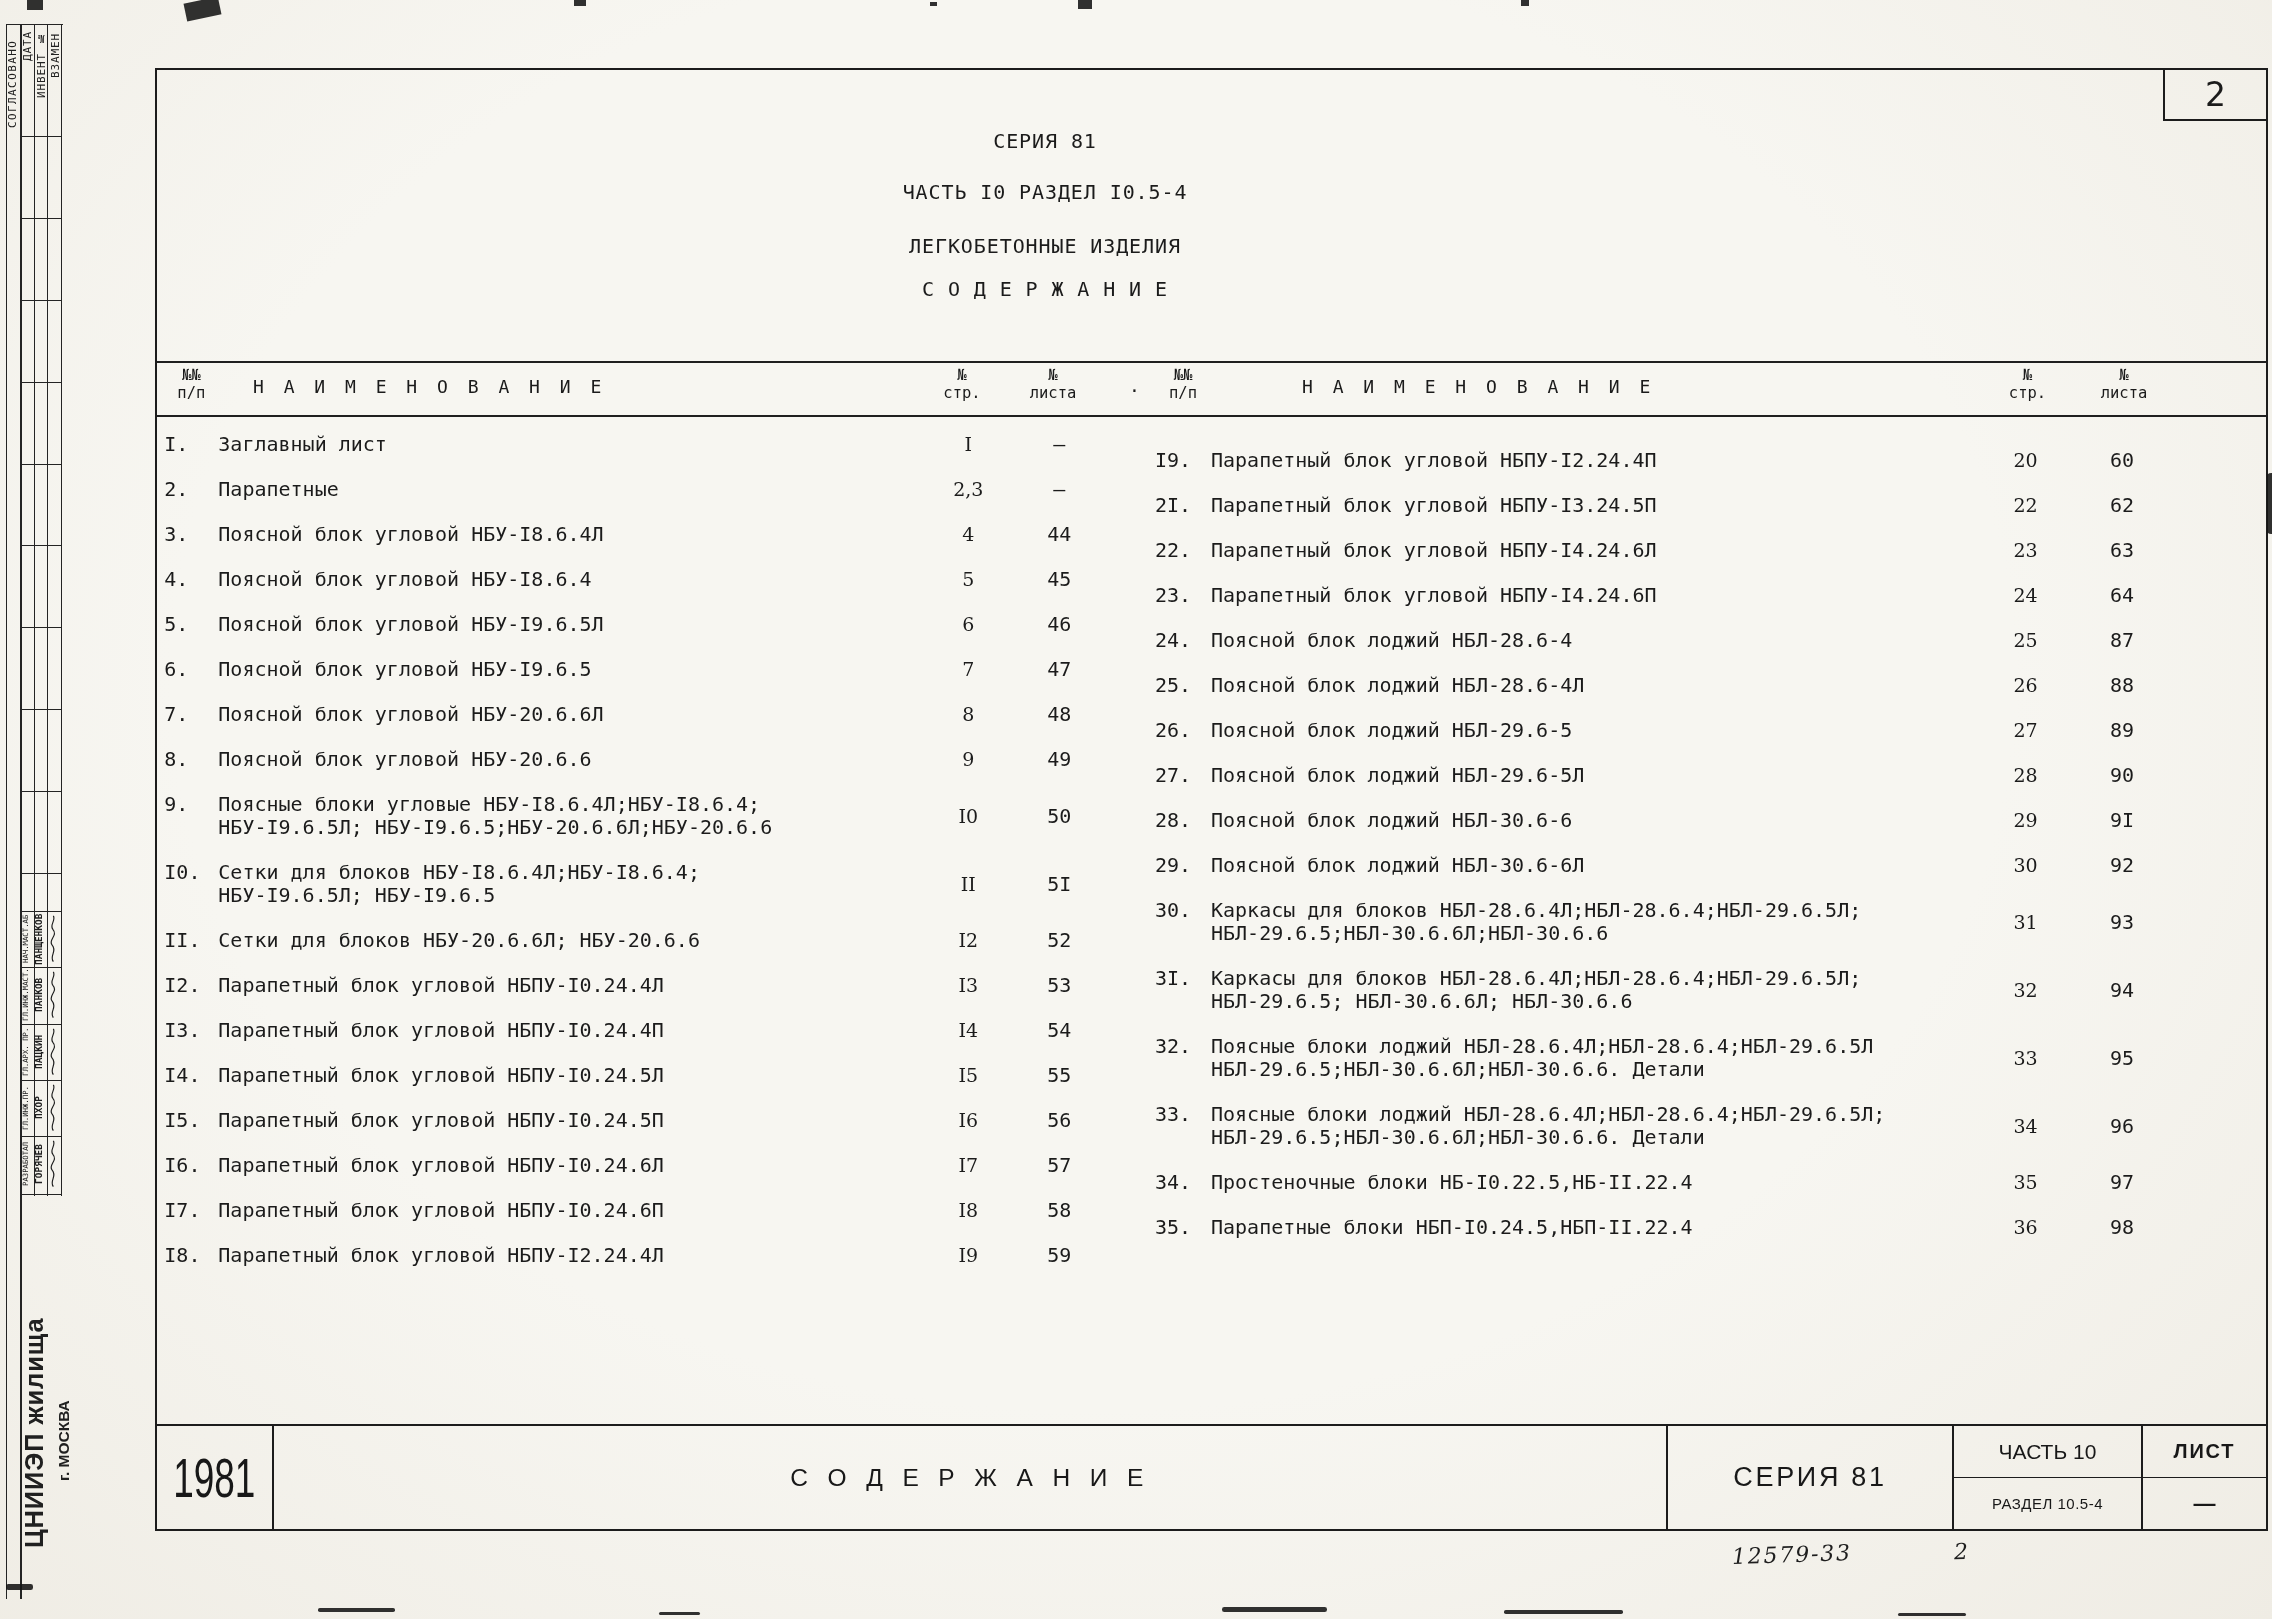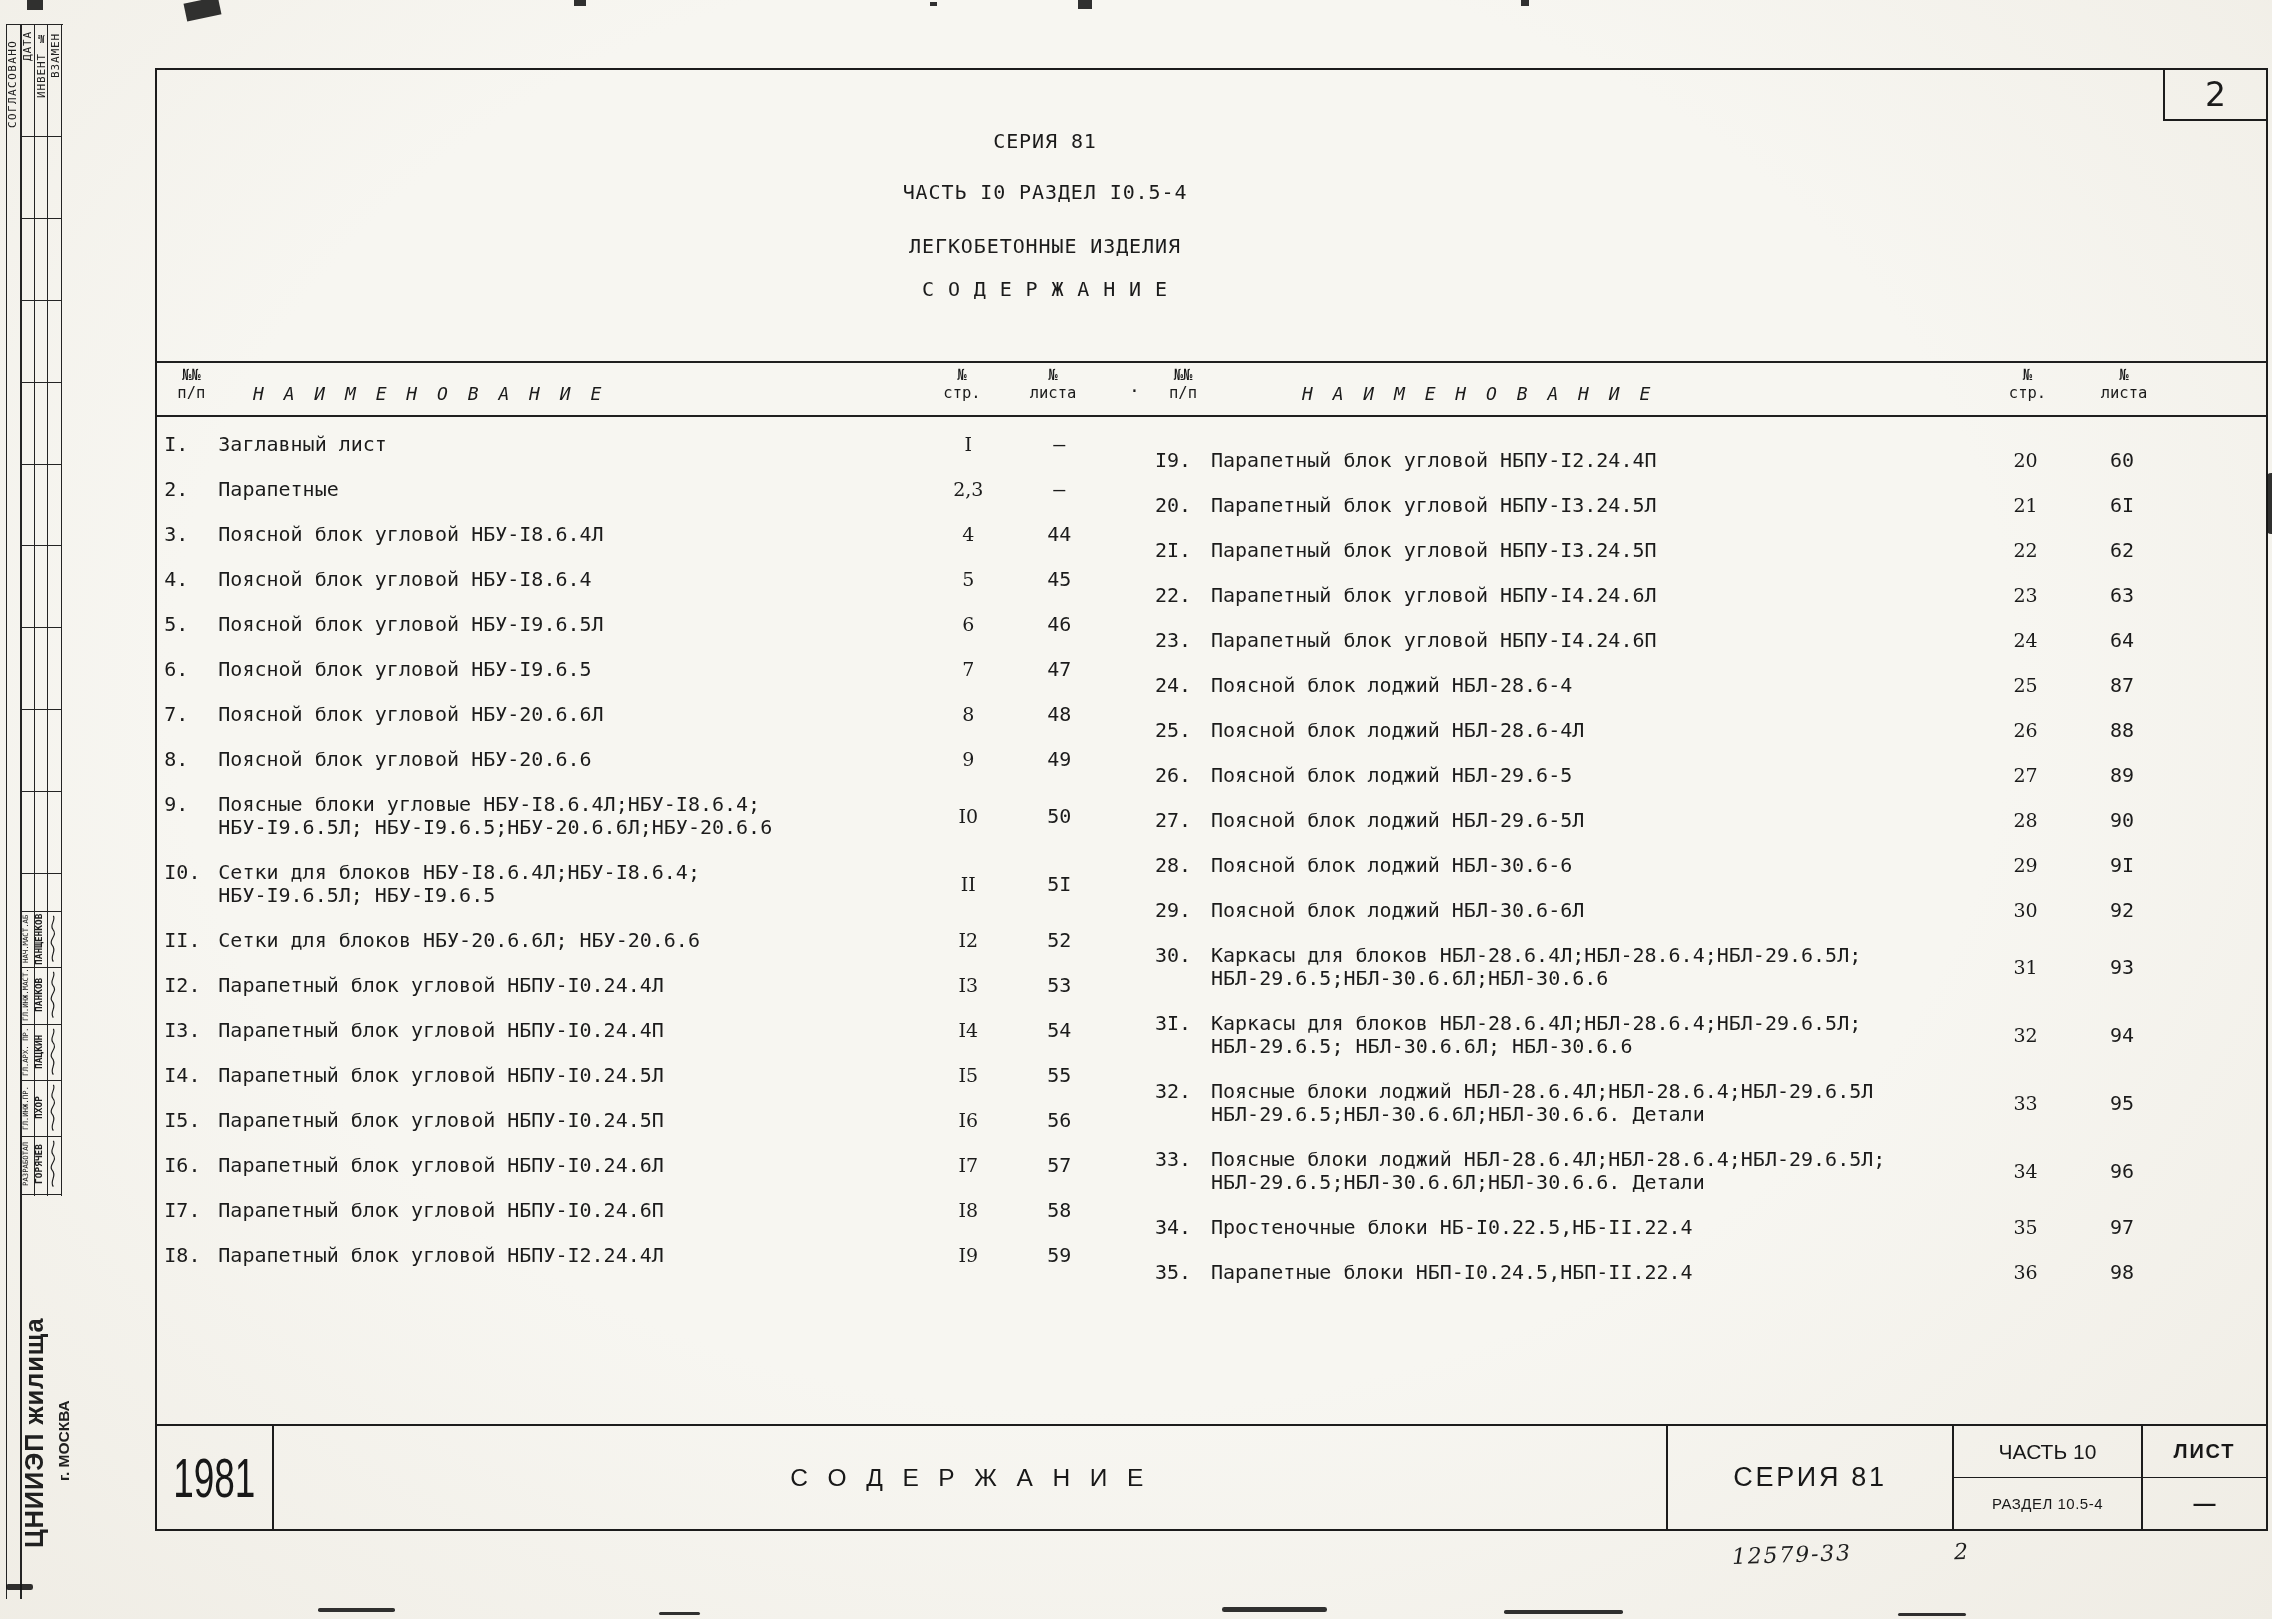--- a/index.html
+++ b/index.html
@@ -47,21 +47,21 @@
   .doc-header { position:absolute; left:411px; top:0; width:954px; }
   .doc-header > div { position:absolute; width:100%; text-align:center;
                       font-size:20px; line-height:23.6px; letter-spacing:0.9px; }
   .h1 { top:60px; } .h2 { top:111px; } .h3 { top:165px; }
   .h4 { top:208px; letter-spacing:2.7px; }
 
   .thead-top { position:absolute; left:0; top:291px; width:100%; height:1.8px; background:#1f1f1f; }
   .thead-bot { position:absolute; left:0; top:345px; width:100%; height:1.8px; background:#1f1f1f; }
   .th { position:absolute; top:296px; font-size:15.5px; line-height:18px;
         white-space:pre-line; text-align:center; }
-  .th-name { top:315px; font-size:18px; letter-spacing:4.5px; white-space:nowrap; text-align:left;font-style:italic; }
+  .th-name { top:308px; font-size:18px; letter-spacing:4.5px; white-space:nowrap; text-align:left; }
   .th-num-l   { left:7.3px;   width:54px; }
   .th-name-l  { left:96px; }
   .th-page-l  { left:762px; width:86px; }
   .th-sheet-l { left:848px; width:96px; }
   .th-dot     { left:964px; width:27px;  top:307px; font-size:18px; }
   .th-num-r   { left:998px; width:56px; }
   .th-name-r  { left:1145px; }
   .th-page-r  { left:1825px; width:91px; }
   .th-sheet-r { left:1916px; width:102px; }
 
@@ -346,26 +346,20 @@
   </div>
 </div>
     <div class="toc" id="toc-right">
   <div class="toc-row">
     <span class="c-num">I9.</span>
     <span class="c-name">Парапетный блок угловой НБПУ-I2.24.4П</span>
     <span class="c-page">20</span>
     <span class="c-sheet">60</span>
   </div>
 
-  <div class="toc-row">
-    <span class="c-num">20.</span>
-    <span class="c-name">Парапетный блок угловой НБПУ-I3.24.5Л</span>
-    <span class="c-page">21</span>
-    <span class="c-sheet">6I</span>
-  </div>
 
   <div class="toc-row">
     <span class="c-num">2I.</span>
     <span class="c-name">Парапетный блок угловой НБПУ-I3.24.5П</span>
     <span class="c-page">22</span>
     <span class="c-sheet">62</span>
   </div>
 
   <div class="toc-row">
     <span class="c-num">22.</span>

